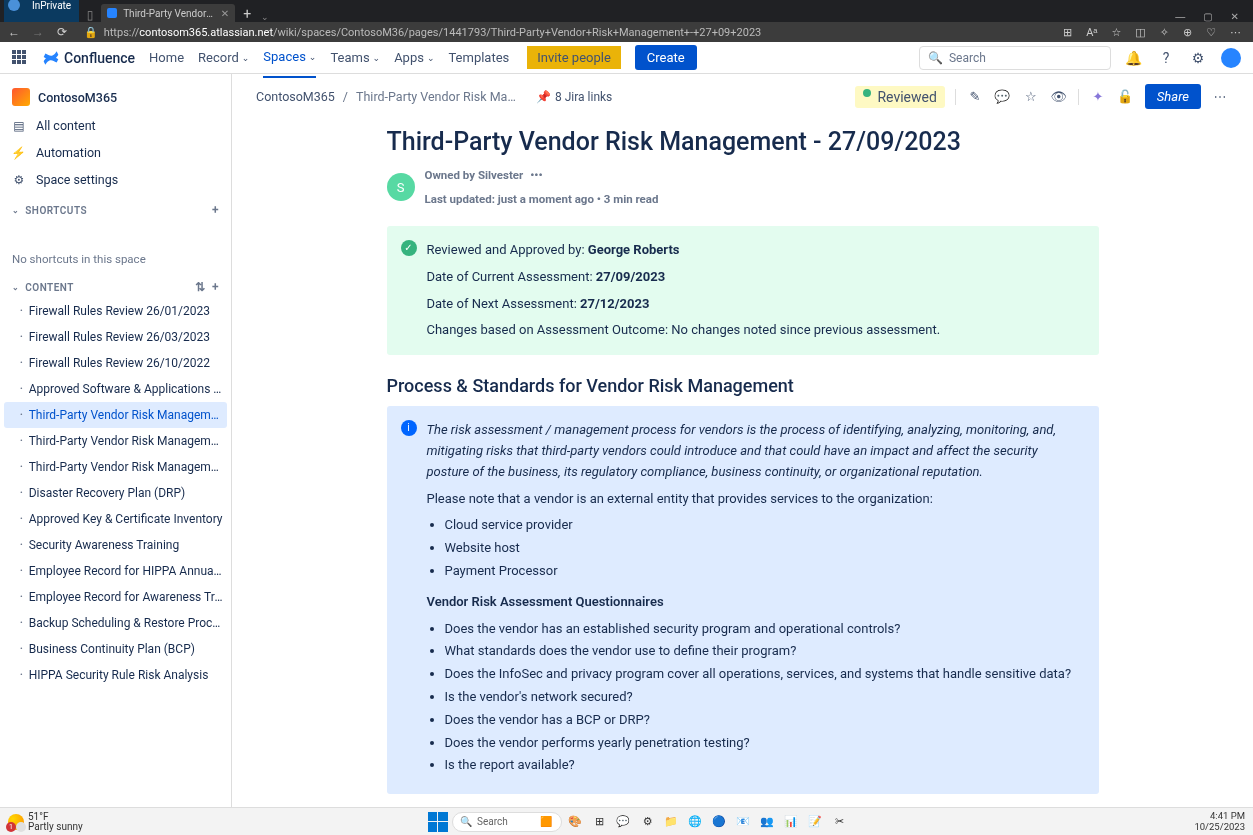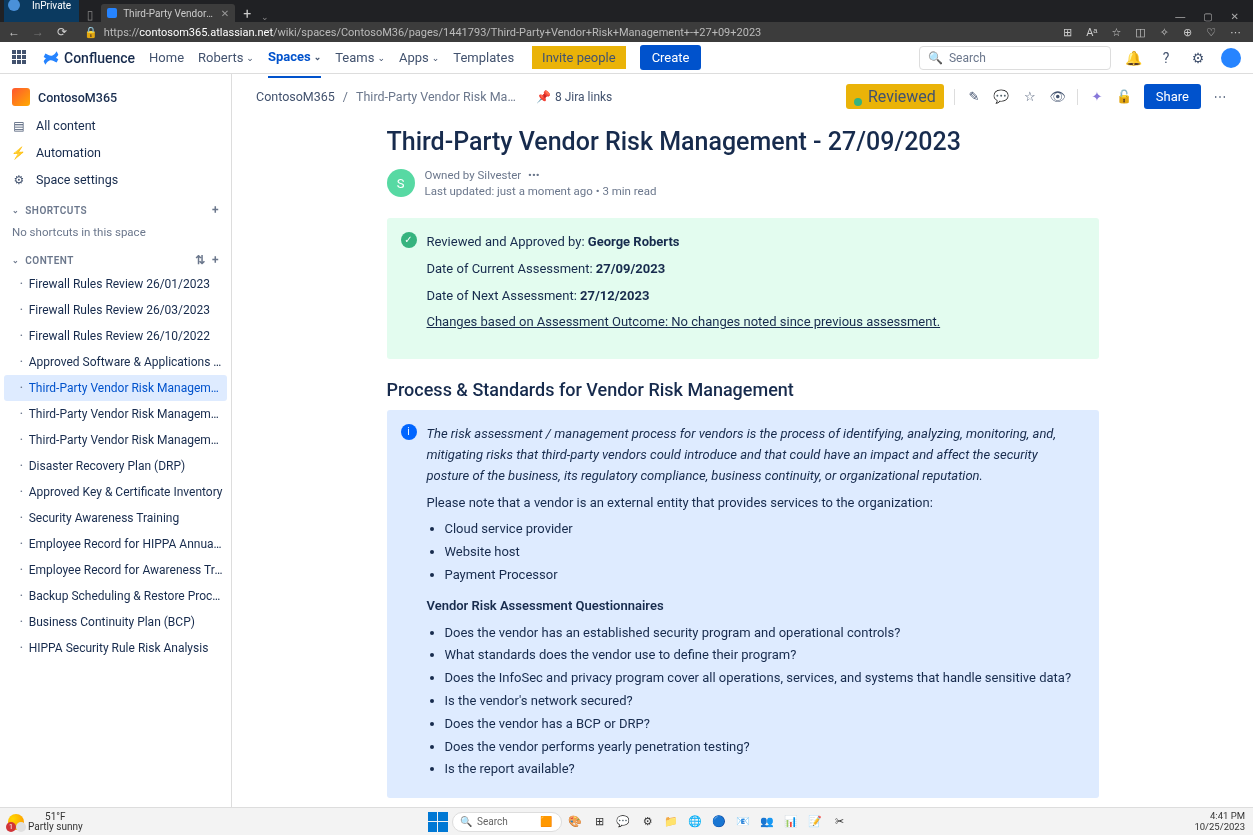--- a/index.html
+++ b/index.html
@@ -28,88 +28,88 @@
 .addr-right { display:flex; gap:14px; color:#ccc; font-size:11px; align-items:center; padding-right:4px;}
 .addr-right span{cursor:pointer;}
 
 
 .conf-header { height: 32px; border-bottom: 1px solid #ddd; display: flex; align-items: center; padding: 0 12px; gap: 14px; font-size: 13px; color: #42526e; }
 .app-switcher { width: 16px; height: 16px; display: grid; grid-template-columns: repeat(3,4px); grid-template-rows: repeat(3,4px); gap: 1px; cursor:pointer;}
 .app-switcher div { background: #42526e; }
 .conf-logo { display: flex; align-items: center; gap: 4px; color: #172b4d; font-weight: 500; font-size:14px;}
 .conf-logo svg { width:18px; height:18px;}
 .nav-item { cursor:pointer; display:flex; align-items:center; gap:3px;}
-.nav-item.active { color: #0052cc; border-bottom: 2px solid #0052cc; height:40px; display:flex; align-items:center;font-weight:bold;}
+.nav-item.active { color: #0052cc; border-bottom: 2px solid #0052cc; height:40px; display:flex; align-items:center;}
 .chev { font-size: 9px; color: #42526e;}
 .invite-btn { margin-left: 4px; padding: 4px 10px; background:#eab308; border:none; font-size:13px; color:#42526e; cursor:pointer;}
 .create-btn { background: #0052cc; color: #fff; border: none; padding: 5px 12px; border-radius: 3px; font-size: 13px; cursor:pointer;}
 .header-right { margin-left: auto; display: flex; align-items: center; gap: 14px;}
 .search-box { width: 192px; height: 24px; border: 1px solid #ddd; border-radius: 4px; display: flex; align-items: center; padding: 0 8px; gap: 6px; font-size: 12px; color: #6b778c;}
 .hdr-ico { width: 18px; height: 18px; display:flex; align-items:center; justify-content:center; color:#42526e; cursor:pointer; font-size:14px;}
 .user-avatar { width: 20px; height: 20px; border-radius: 50%; background: #2684ff; cursor:pointer;}
 
 
 .conf-body { flex: 1; display: flex; overflow: hidden; }
 .sidebar { width: 232px; border-right: 1px solid #ddd; padding: 8px 0; font-size: 12.5px; color: #172b4d; overflow-y:auto;}
 .space-name { padding: 6px 12px; display: flex; align-items: center; gap: 8px; font-weight: 500;}
 .space-ico { width: 18px; height: 18px; background: linear-gradient(135deg,#ff5630,#ffab00); border-radius: 3px;}
 .side-item { padding: 6px 12px 6px 12px; display: flex; align-items: center; gap: 10px; cursor:pointer;}
 .side-ico { width: 14px; height: 14px; color:#42526e; display:flex; align-items:center; justify-content:center; font-size:12px;}
 .side-section { padding: 10px 12px 4px; font-size: 10px; font-weight: 600; color: #6b778c; letter-spacing: 0.5px; display:flex; align-items:center; gap:6px;}
 .side-section .collapse-ico{ font-size:8px;}
 .side-section-right { margin-left:auto; color:#6b778c; font-size:12px; display:flex; gap:6px;}
-.no-shortcuts { padding: 4px 12px; font-size: 11.5px; color: #6b778c;}
+.no-shortcuts { padding: 4px 12px; font-size: 11.5px; color: #6b778c; margin-top: 27px;}
 .tree-item { padding: 4px 8px 4px 20px; display: flex; align-items: center; gap: 6px; cursor:pointer; font-size:12px; line-height:1.5;}
 .tree-item.selected { background: #deebff; color: #0052cc; border-radius:3px; margin:0 4px; padding-left:16px;}
 .tree-bullet { color: #6b778c; font-size: 8px;}
 .tree-label { overflow: hidden; white-space: nowrap; text-overflow: ellipsis;}
 
 .content { flex: 1; overflow-y: auto; display:flex; flex-direction:column;}
 .breadcrumb-bar { padding: 10px 24px; display: flex; align-items: center; gap: 8px; font-size: 12.5px; color: #6b778c;}
 .breadcrumb-bar a { color: #42526e; text-decoration:none; cursor:pointer;}
 .bc-sep { color: #6b778c;}
 .bc-current { max-width: 160px; overflow:hidden; text-overflow:ellipsis; white-space:nowrap;}
 .jira-link { margin-left: 12px; display:flex; align-items:center; gap:4px; color:#42526e; font-size:12px;}
 .bc-actions { margin-left: auto; display: flex; align-items: center; gap: 10px;}
-.status-badge { display: flex; align-items: flex-end; gap: 6px; font-size: 16px; color: #42526e; padding:3px 8px; border-radius:3px; background:#eab308;}
+.status-badge { display: flex; align-items: flex-start; gap: 6px; font-size: 14px; color: #42526e; padding:3px 8px; border-radius:3px; background:#fef9c3;}
 .status-dot { width: 8px; height: 8px; border-radius: 50%; background: #36b37e;}
 .bc-divider { width:1px; height:16px; background:#ddd;}
 .bc-ico { width:18px; height:18px; color:#42526e; cursor:pointer; display:flex; align-items:center; justify-content:center; font-size:13px;}
 .ai-ico { color:#8777d9;}
-.share-btn { background: #0052cc; color: #fff; border: none; padding: 5px 12px; border-radius: 3px; font-size: 13px; cursor:pointer;}
+.share-btn { background: #0052cc; color: #fff; border: none; padding: 5px 12px; border-radius: 3px; font-size: 13px; cursor:pointer;font-style:italic;}
 
 .page-main { padding: 8px 0 40px; max-width: 760px; margin: 0 auto; width: 100%;}
 .page-title { font-size: 25px; font-weight: 500; color: #172b4d; margin-bottom: 12px; padding: 0 24px;}
 .byline-row { display:flex; align-items:center; gap:10px; padding: 0 24px 20px; font-size:11.5px; color:#6b778c;}
 .byline-avatar { width:28px; height:28px; border-radius:50%; background:#57d9a3; color:#fff; display:flex; align-items:center; justify-content:center; font-size:13px;}
-.byline-text { display:flex; flex-direction:column; gap:2px;}
+.byline-text { display:flex; flex-direction:column; gap:10px;font-weight:bold;}
 .byline-dots { cursor:pointer; padding:0 4px;}
 
 .panel { margin: 0 24px 20px; border-radius: 3px; padding: 14px 16px 14px 40px; position:relative; font-size:13px; line-height:1.6; color:#172b4d;}
 .panel-success { background: #e3fcef;}
 .panel-info { background: #deebff;}
 .panel-ico { position:absolute; left:14px; top:14px; width:16px; height:16px; border-radius:50%; display:flex; align-items:center; justify-content:center; font-size:10px; color:#fff;}
 .panel-success .panel-ico { background:#36b37e;}
 .panel-info .panel-ico { background:#0065ff;}
 .panel p { margin-bottom: 6px;}
-.panel p:last-child { margin-bottom:12px;text-decoration:underline;}
+.panel p:last-child { margin-bottom:0;}
 .panel em { font-style: italic;}
 .panel ul { padding-left: 18px; margin: 4px 0;}
 .panel li { margin-bottom: 2px;}
 
 .section-heading { font-size: 18px; font-weight: 500; color: #172b4d; margin: 8px 24px 10px;}
 .questionnaire-heading { font-weight: 600; margin-top:10px;}
 
 
 .taskbar { height: 28px; background: #f3f3f3; border-top: 1px solid #ddd; display: flex; align-items: center; padding: 0 8px; font-size: 10px; color: #333;}
 .weather { display:flex; align-items:center; gap:4px;}
 .weather-ico { width:16px; height:16px; background: radial-gradient(circle at 30% 30%, #ffd700, #ff8c00); border-radius:50%; position:relative;}
 .weather-ico::after{content:''; position:absolute; right:-2px; bottom:-2px; width:10px; height:10px; background:#e0e0e0; border-radius:50%;}
 .weather-badge { position:absolute; width:10px; height:10px; background:#d13438; border-radius:50%; color:#fff; font-size:7px; display:flex; align-items:center; justify-content:center; bottom:-2px; left:-2px;}
-.weather-text { display:flex; flex-direction:column; line-height:1;text-align:center;}
+.weather-text { display:flex; flex-direction:column; line-height:1;}
 .taskbar-center { flex:1; display:flex; justify-content:center; align-items:center; gap:4px;}
 .start-btn { width:20px; height:20px; display:grid; grid-template-columns:1fr 1fr; grid-template-rows:1fr 1fr; gap:1px; cursor:pointer;}
 .start-btn div { background:#0078d4;}
 .tb-search { width:110px; height:20px; background:#fff; border:1px solid #ddd; border-radius:10px; display:flex; align-items:center; padding:0 8px; gap:4px; font-size:10px; color:#666;}
 .tb-ico { width:20px; height:20px; border-radius:3px; cursor:pointer; display:flex; align-items:center; justify-content:center; font-size:11px;}
 .taskbar-right { display:flex; flex-direction:column; align-items:flex-end; line-height:1.1; font-size:9.5px; color:#333;}
 </style>
 </head>
 <body>
 
@@ -168,21 +168,21 @@
   </div>
   <div class="conf-logo">
     <svg viewBox="0 0 32 32">
         <path fill="#2684ff" d="M3 22c2-3 5-9 13-9 4 0 8 2 13 5l-3 6c-4-2-7-4-10-4-5 0-8 5-10 8z"></path>
         <path fill="#2684ff" d="M29 10c-2 3-5 9-13 9-4 0-8-2-13-5l3-6c4 2 7 4 10 4 5 0 8-5 10-8z"></path>
       </svg>
     <span>Confluence</span>
   </div>
   <span class="nav-item">Home</span>
   <span class="nav-item">
-      <span>Roberts</span>
+      <span>Record</span>
       <span class="chev">⌄</span>
     </span>
   <span class="nav-item active">
       <span>Spaces</span>
       <span class="chev">⌄</span>
     </span>
   <span class="nav-item">
       <span>Teams</span>
       <span class="chev">⌄</span>
     </span>

